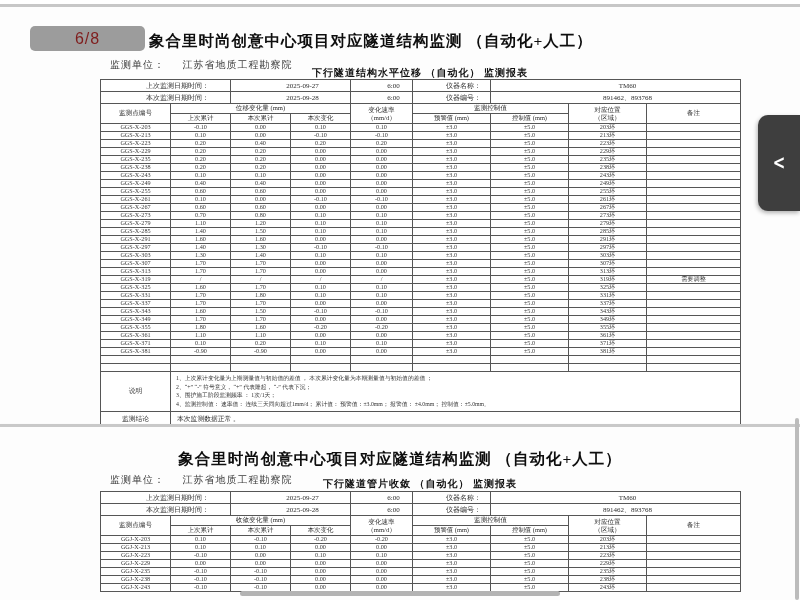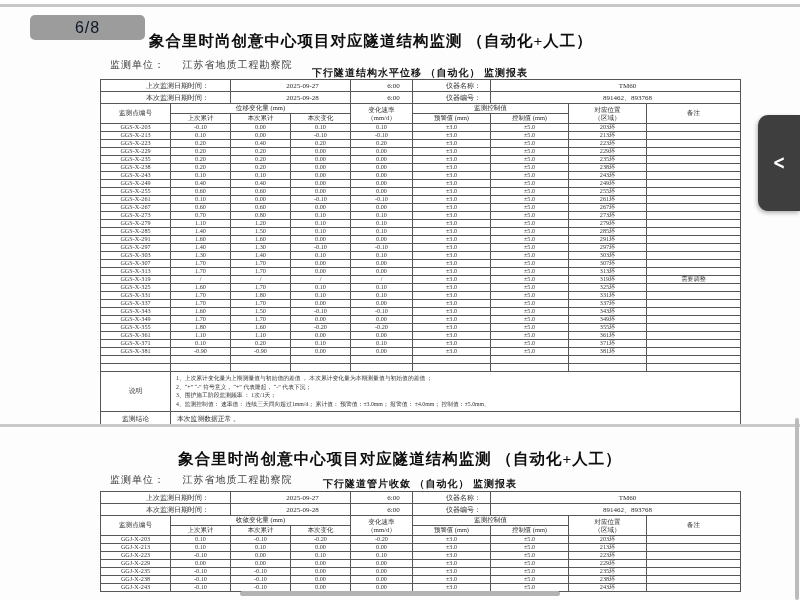--- a/index.html
+++ b/index.html
@@ -9,22 +9,22 @@
     font-family:"Liberation Serif","DejaVu Serif",serif;
   }
   .topline { position:absolute; top:4px; left:0; right:0; height:3px; background:#c7c7c7; }
   .page { position:absolute; left:0; right:0; background:#fdfdfd; }
   .page1 { top:7px; height:417px; }
   .page-sep { position:absolute; top:424px; left:0; right:0; height:3px; background:#c9c9c9;
               box-shadow:0 1px 2px rgba(0,0,0,0.18); }
   .page2 { top:427px; height:173px; overflow:hidden; }
 
   .page-badge {
-    position:absolute; left:30px; top:8px; width:115px; height:25px;
-    background:#9c9c9c; border-radius:5px; color:#0f172a;
+    position:absolute; left:30px; top:19px; width:115px; height:25px;
+    background:#9c9c9c; border-radius:5px; color:#7f1d1d;
     font-family:"Liberation Sans",sans-serif; font-size:16px;
     display:flex; align-items:center; justify-content:center; letter-spacing:1px;
   }
   .doc-title1 { position:absolute; left:149px; top:24px; font-size:15.5px; font-weight:bold;
                 color:#0e0e0e; letter-spacing:1px; white-space:nowrap; }
   .doc-title2 { position:absolute; left:0; right:0; top:22px; text-align:center; font-size:15.5px;
                 font-weight:bold; color:#0e0e0e; letter-spacing:1px; white-space:nowrap; }
   .unit-line { position:absolute; font-size:10px; color:#3a3a3a; letter-spacing:1px; white-space:nowrap; }
   .unit-line .ul-label { margin-right:14px; }
   .u1 { left:110px; top:51px; }

